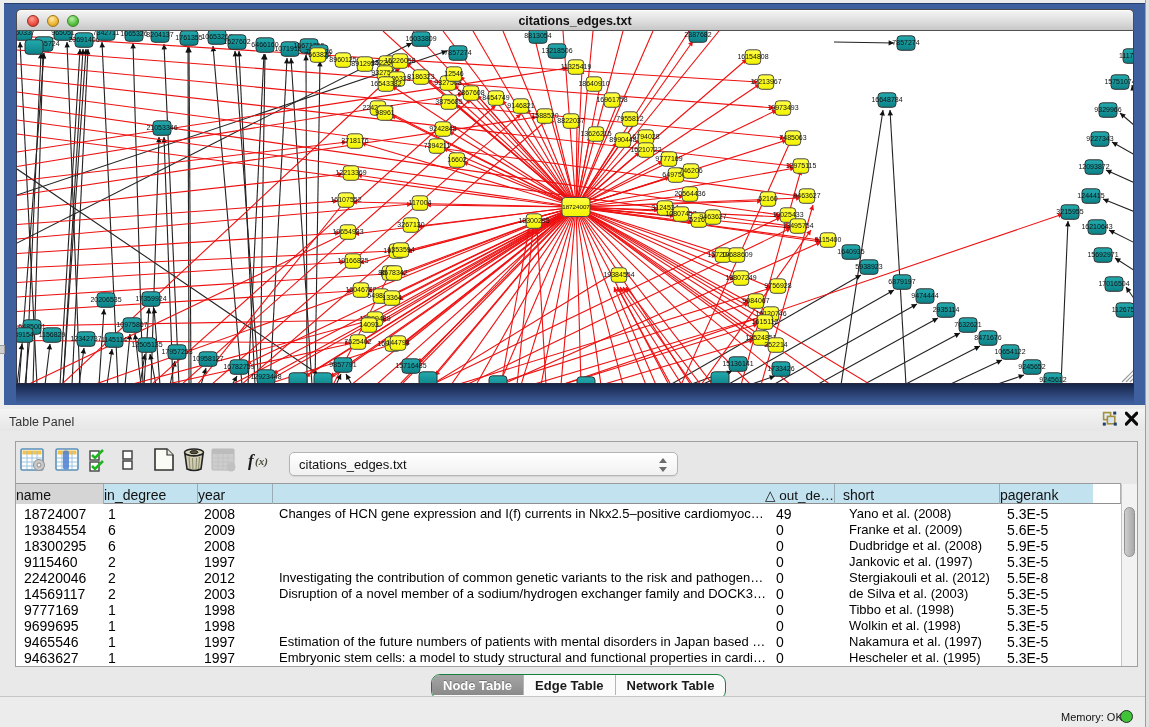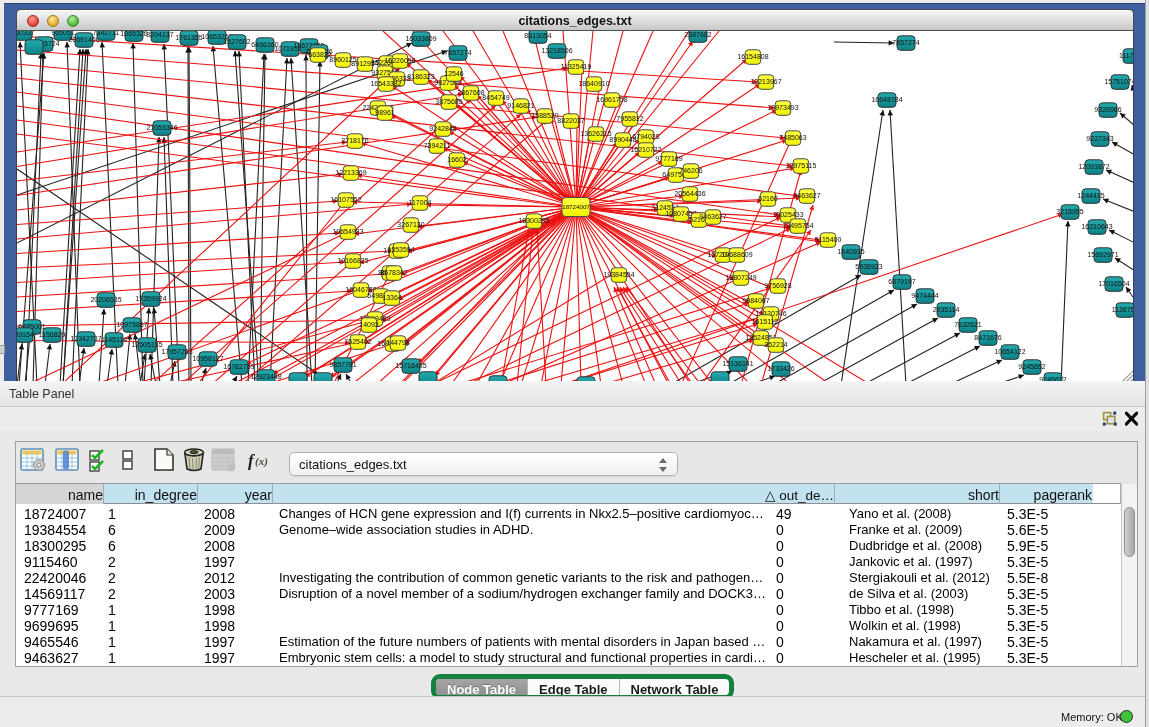--- a/index.html
+++ b/index.html
@@ -7,39 +7,39 @@
 #titlebar{position:absolute;left:0;top:0;width:1118px;height:22px;border-radius:5px 5px 0 0;
   background:linear-gradient(#f6f6f6,#dedede 55%,#c7c7c7);border:1px solid #4c4c4c;border-bottom:1px solid #515151;
   box-shadow:inset 0 1px 0 #fcfcfc}
 #titlebar .title{position:absolute;left:0;right:0;top:4px;text-align:center;font-size:12.5px;font-weight:bold;color:#111}
 .tl{position:absolute;top:5px;width:12px;height:12px;border-radius:50%}
 #tlr{left:10px;background:radial-gradient(circle at 40% 30%,#ff9d96,#ea4b3f 60%,#b33127);border:1px solid #9a2b22}
 #tly{left:30px;background:radial-gradient(circle at 40% 30%,#ffe9a8,#edb32f 60%,#c28c1b);border:1px solid #9e7416}
 #tlg{left:50px;background:radial-gradient(circle at 40% 30%,#b8f0a8,#53bf3f 60%,#3d9a2c);border:1px solid #3d8527}
 #canvas{position:absolute;left:0;top:22px;width:1118px;height:353px;background:#fff;border-left:1px solid #3a3a52;border-right:1px solid #3a3a52;border-bottom:1px solid #262640;overflow:hidden}
 #winshadow{position:absolute;left:16px;top:384px;width:1118px;height:20px;background:linear-gradient(rgba(8,14,38,.72),rgba(62,96,159,0))}
-#panelhead{position:absolute;left:0;top:381px;width:1149px;height:26px;background:linear-gradient(#f4f4f4,#e4e4e4);border-bottom:1px solid #cacaca}
+#panelhead{position:absolute;left:0;top:409px;width:1149px;height:26px;background:linear-gradient(#f4f4f4,#e4e4e4);border-bottom:1px solid #cacaca}
 #panelhead span{position:absolute;left:9px;top:6px;font-size:12.5px;color:#333}
 #panelbody{position:absolute;left:0;top:431px;width:1149px;height:265px;background:#e9e9e9}
 #innerbox{position:absolute;left:15px;top:441px;width:1123px;height:226px;border:1px solid #a0a0a0;background:#e7e7e7}
 #dropdown{position:absolute;left:289px;top:452px;width:389px;height:24px;background:linear-gradient(#fff,#f1f1f1);border:1px solid #b4b4b4;border-radius:5px;box-shadow:0 1px 1px rgba(0,0,0,.08)}
 #dropdown span{position:absolute;left:9px;top:4px;font-size:13px;color:#111}
 #tablewrap{position:absolute;left:16px;top:483px;width:1105px;height:183px;background:#fff;border-top:1px solid #9a9a9a}
 #thead{position:absolute;left:16px;top:484px;width:1077px;height:20px;background:#c3e2f0;border-bottom:1px solid #8f8f8f;font-size:14px;color:#111}
 #theadgap{position:absolute;left:1093px;top:484px;width:27px;height:20px;background:#fff;border-bottom:1px solid #8f8f8f}
 #theadcorner{position:absolute;left:1120px;top:484px;width:17px;height:20px;background:#d9d9d9;border-bottom:1px solid #8f8f8f;border-left:1px solid #b0b0b0}
-#thead span{position:absolute;top:0;text-align:right;border-right:1px solid #9aacb6;height:20px;padding-top:3px;white-space:nowrap;overflow:hidden}
+#thead span{position:absolute;top:0;text-align:left;border-right:1px solid #9aacb6;height:20px;padding-top:3px;white-space:nowrap;overflow:hidden}
 .trow{position:absolute;left:16px;width:1104px;height:16px;font-size:14px;line-height:16px;color:#000;white-space:nowrap}
 .trow span{position:absolute;overflow:hidden;text-overflow:ellipsis;height:16px}
 .c1{left:8px;width:84px}.c2{left:92px;width:85px}.c3{left:188px;width:66px}
 .c4{left:263px;width:490px;font-size:13px}.c5{left:760px;width:62px}.c6{left:833px;width:150px;font-size:13px}
 .c7{left:991px;width:90px}
 #vscroll{position:absolute;left:1121px;top:484px;width:16px;height:182px;background:#f2f2f2;border-left:1px solid #c4c4c4}
 #vthumb{position:absolute;left:1123.5px;top:507px;width:11px;height:50px;border-radius:6px;background:linear-gradient(90deg,#cfcfcf,#a8a8a8);border:1px solid #909090}
-#tabs{position:absolute;left:431px;top:674px;height:26px;display:flex;border:5px solid #15803d;border-radius:9px;overflow:hidden;background:#fbfbfb;box-shadow:0 1px 0 rgba(255,255,255,.8)}
+#tabs{position:absolute;left:431px;top:674px;height:26px;display:flex;border:1px solid #15803d;border-radius:9px;overflow:hidden;background:#fbfbfb;box-shadow:0 1px 0 rgba(255,255,255,.8)}
 #tabs div{font-size:13px;font-weight:bold;color:#1a1a1a;padding:3px 11px 0 11px;height:20px}
 #tabs div.sel{background:linear-gradient(#a5a5a5,#8a8a8a);color:#fff;text-shadow:0 -1px 0 rgba(0,0,0,.25)}
 #tabs div+div{border-left:1px solid #b5b5b5}
 #statusline{position:absolute;left:0;top:696px;width:1149px;height:1px;background:#c6c6c6}
 #status{position:absolute;left:0;top:697px;width:1149px;height:30px;background:#ececec}
 #status .mem{position:absolute;left:1061px;top:14px;font-size:11px;color:#111}
 #memdot{position:absolute;left:1120px;top:13px;width:13px;height:13px;border-radius:50%;background:#3fc437;border:1.5px solid #2a2a2a}
 #appright{position:absolute;left:1145px;top:0;width:4px;height:727px;background:#e0e0e0;border-left:1px solid #9e9e9e}
 .phicon{position:absolute;top:411px}
 </style></head><body>
@@ -914,21 +914,20 @@
     <span class="c3">2008</span>
     <span class="c4">Changes of HCN gene expression and I(f) currents in Nkx2.5–positive cardiomyocytes.</span>
     <span class="c5">49</span>
     <span class="c6">Yano et al. (2008)</span>
     <span class="c7">5.3E-5</span>
   </div>
 <div class="trow" style="top:522px">
     <span class="c1">19384554</span>
     <span class="c2">6</span>
     <span class="c3">2009</span>
-    <span class="c4">Genome–wide association studies in ADHD.</span>
     <span class="c5">0</span>
     <span class="c6">Franke et al. (2009)</span>
     <span class="c7">5.6E-5</span>
   </div>
 <div class="trow" style="top:538px">
     <span class="c1">18300295</span>
     <span class="c2">6</span>
     <span class="c3">2008</span>
     <span class="c5">0</span>
     <span class="c6">Dudbridge et al. (2008)</span>

